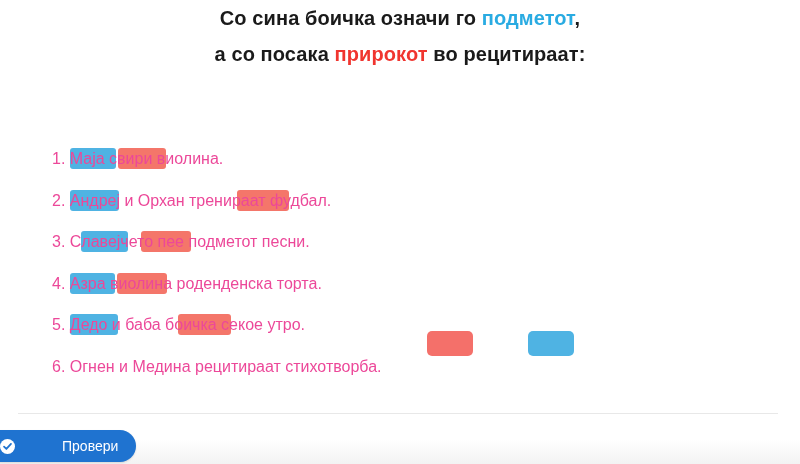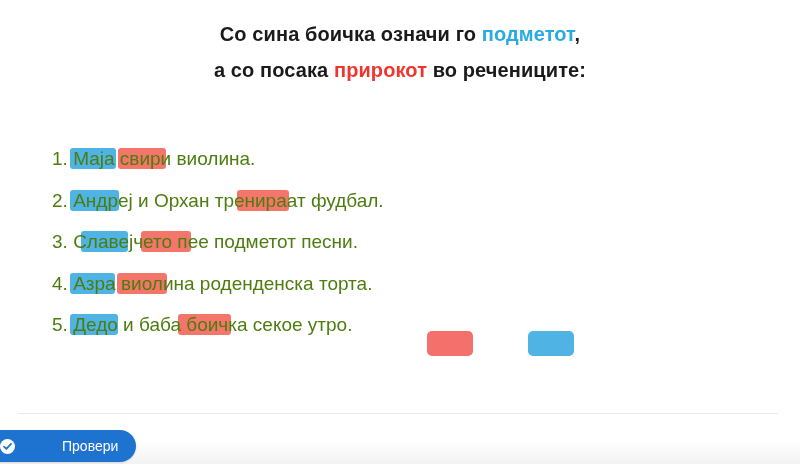--- a/index.html
+++ b/index.html
@@ -20,21 +20,21 @@
     position: relative;
     width: 800px;
     height: 464px;
     background: #ffffff;
   }
 
   
   .title-block {
     position: absolute;
     left: 0;
-    top: 16px;
+    top: 0;
     width: 800px;
     text-align: center;
   }
   .title-line {
     font-size: 20px;
     font-weight: bold;
     color: #1a1a1a;
     line-height: 36px;
     letter-spacing: 0.1px;
     white-space: nowrap;
@@ -45,23 +45,23 @@
   
   .sentences {
     position: absolute;
     left: 52px;
     top: 138px;
     width: 700px;
   }
   .sentence-row {
     position: relative;
     height: 41.5px;
-    font-size: 19px;
+    font-size: 16px;
     line-height: 41.5px;
-    color: #4d7c0f;
+    color: #ec4899;
     white-space: nowrap;
   }
   .sentence-num {
     display: inline-block;
   }
   .sentence-text {
     display: inline-block;
     position: relative;
     z-index: 2;
   }
@@ -138,21 +138,21 @@
 </head>
 <body>
 
 <div class="page">
 
   <div class="title-block">
     <div class="title-line">
       <span>Со сина боичка означи го </span><span class="kw-blue">подметот</span><span>,</span>
     </div>
     <div class="title-line">
-      <span>а со посака </span><span class="kw-red">прирокот</span><span> во речениците:</span>
+      <span>а со посака </span><span class="kw-red">прирокот</span><span> во рецитираат:</span>
     </div>
   </div>
 
   <div class="sentences">
 
     <div class="sentence-row">
       <span class="hl blue" style="left: 18px; width: 46px; background: rgb(79, 179, 227);"></span>
       <span class="hl red" style="left: 66px; width: 48px; background: rgb(244, 118, 106);"></span>
       <span class="sentence-num">1.</span>
       <span class="sentence-text">Маја свири виолина.</span>
@@ -179,20 +179,24 @@
       <span class="sentence-text">Азра виолина роденденска торта.</span>
     </div>
 
     <div class="sentence-row">
       <span class="hl blue" style="left: 18px; width: 48px; background: rgb(79, 179, 227);"></span>
       <span class="hl red" style="left: 126px; width: 53px; background: rgb(244, 118, 106);"></span>
       <span class="sentence-num">5.</span>
       <span class="sentence-text">Дедо и баба боичка секое утро.</span>
     </div>
 
+    <div class="sentence-row">
+      <span class="sentence-num">6.</span>
+      <span class="sentence-text">Огнен и Медина рецитираат стихотворба.</span>
+    </div>
 
   </div>
 
   <div id="chip-layer">
       <div class="chip red" style="left: 427px; top: 331px;"></div>
       <div class="chip blue" style="left: 528px; top: 331px;"></div>
     </div>
 
   <div class="footer-divider"></div>
   <div class="footer-band"></div>

